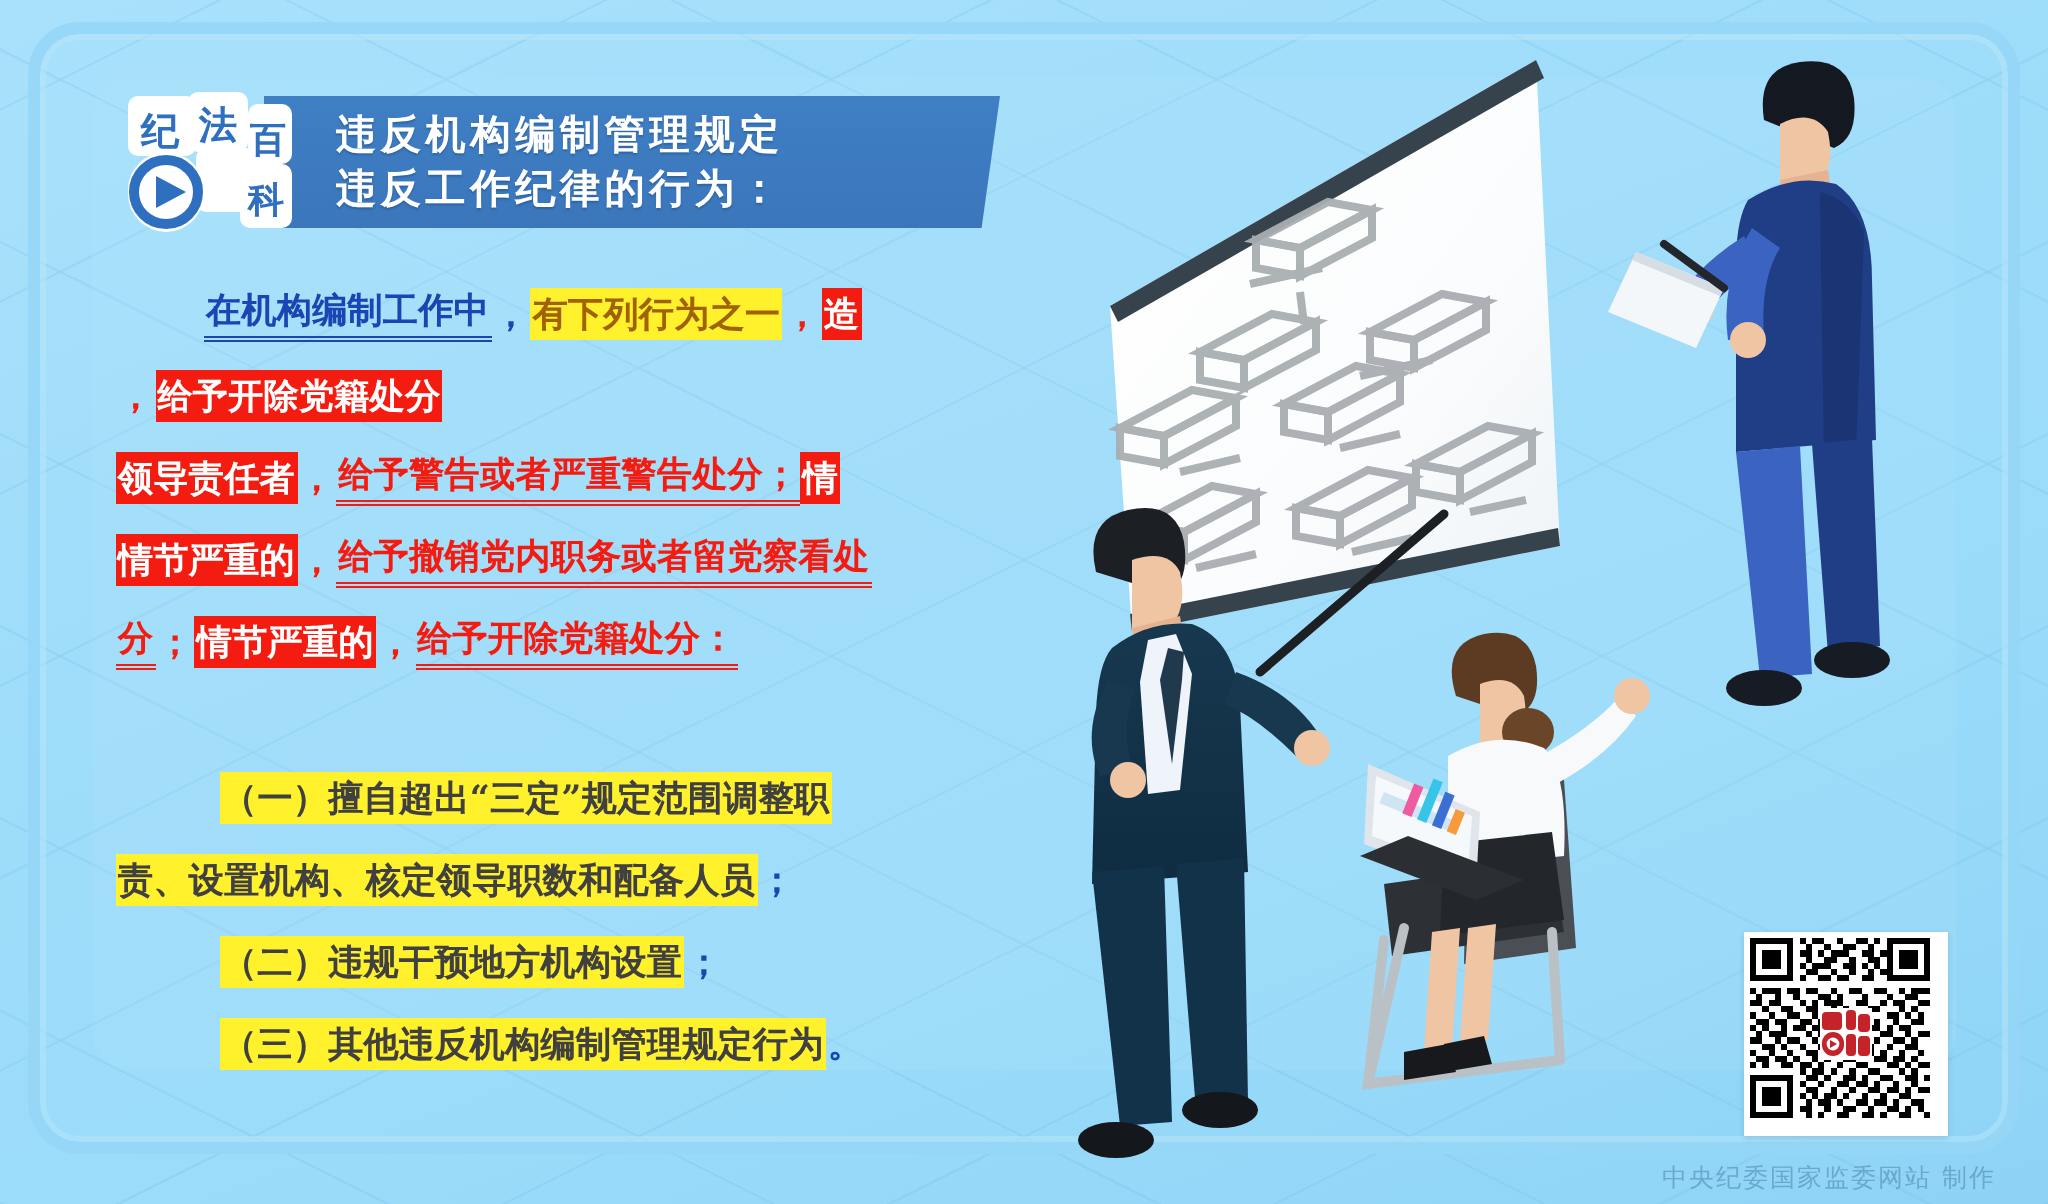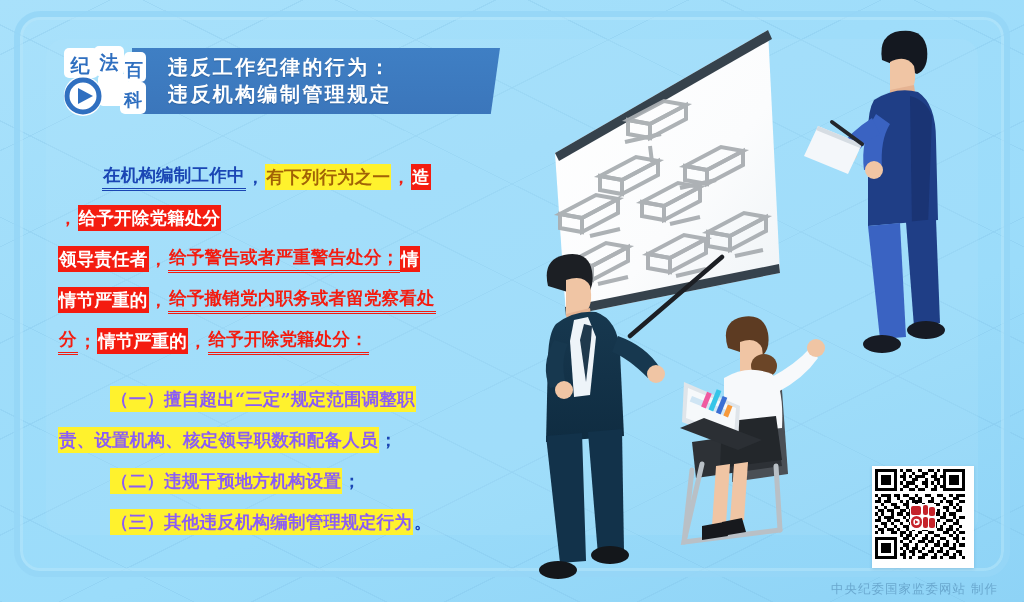--- a/index.html
+++ b/index.html
@@ -38,33 +38,33 @@
     box-shadow:0 2px 5px rgba(40,90,140,.25);
   }
   .title-banner .tline{
     color:#ffffff;font-weight:bold;font-size:20px;line-height:27px;
     letter-spacing:2.4px;white-space:nowrap;
     font-family:"DejaVu Serif","Liberation Serif",serif;
     text-shadow:0 1px 1px rgba(20,60,110,.35);
   }
 
   
-  .body-text{position:absolute;left:58px;top:156px;width:404px;}
+  .body-text{position:absolute;left:58px;top:136px;width:404px;}
   .ln{height:41px;display:flex;align-items:center;white-space:nowrap;
       font-family:"DejaVu Serif","Liberation Serif",serif;
       font-weight:bold;font-size:17.5px;letter-spacing:.2px;}
   .ln.indent{padding-left:44px;}
   .ln.indent2{padding-left:52px;}
   seg{display:inline-block;padding:1px 1px;}
   .blue-u{color:#1a46b4;border-bottom:3px double #1a46b4;}
   .yel{background:#fff22d;color:#a16207;}
   .redbg{background:#f41c10;color:#ffffff;}
   .red-u{color:#f41c10;border-bottom:3px double #f41c10;}
   .blue-plain{color:#1a46b4;}
-  .yel-blue{background:#fff22d;color:#8b5cf6;}
+  .yel-blue{background:#fff22d;color:#404040;}
   .comma{color:#f41c10;padding:0 1px;}
   .comma-blue{color:#1a46b4;padding:0 1px;}
 
   .list-block{position:absolute;left:58px;top:378px;width:410px;}
   .list-block .ln{height:41px;font-size:17.5px;}
 
   
   .scene{position:absolute;left:470px;top:18px;width:554px;height:570px;}
   .scene svg{display:block;}
 
@@ -241,22 +241,22 @@
         <text x="47" y="25" font-size="19" font-weight="bold" fill="#2f6fc0" text-anchor="middle" font-family="DejaVu Serif, serif">法</text>
         <text x="72" y="32" font-size="18" font-weight="bold" fill="#2f6fc0" text-anchor="middle" font-family="DejaVu Serif, serif">百</text>
         <text x="71" y="62" font-size="18" font-weight="bold" fill="#2f6fc0" text-anchor="middle" font-family="DejaVu Serif, serif">科</text>
         <g>
           <circle cx="21" cy="52" r="16" fill="none" stroke="#2f6fc0" stroke-width="5"></circle>
           <polygon points="16,44 31,52 16,60" fill="#2f6fc0"></polygon>
         </g>
       </svg>
     </div>
     <div class="title-banner">
+      <div class="tline">违反机构编制管理规定</div>
       <div class="tline">违反工作纪律的行为：</div>
-      <div class="tline">违反机构编制管理规定</div>
     </div>
   </div>
 
   <div class="body-text" id="body-text">
       <div class="ln indent">
         <seg class="blue-u">在机构编制工作中</seg>
         <seg class="comma-blue">，</seg>
         <seg class="yel">有下列行为之一</seg>
         <seg class="comma">，</seg>
         <seg class="redbg">造</seg>

